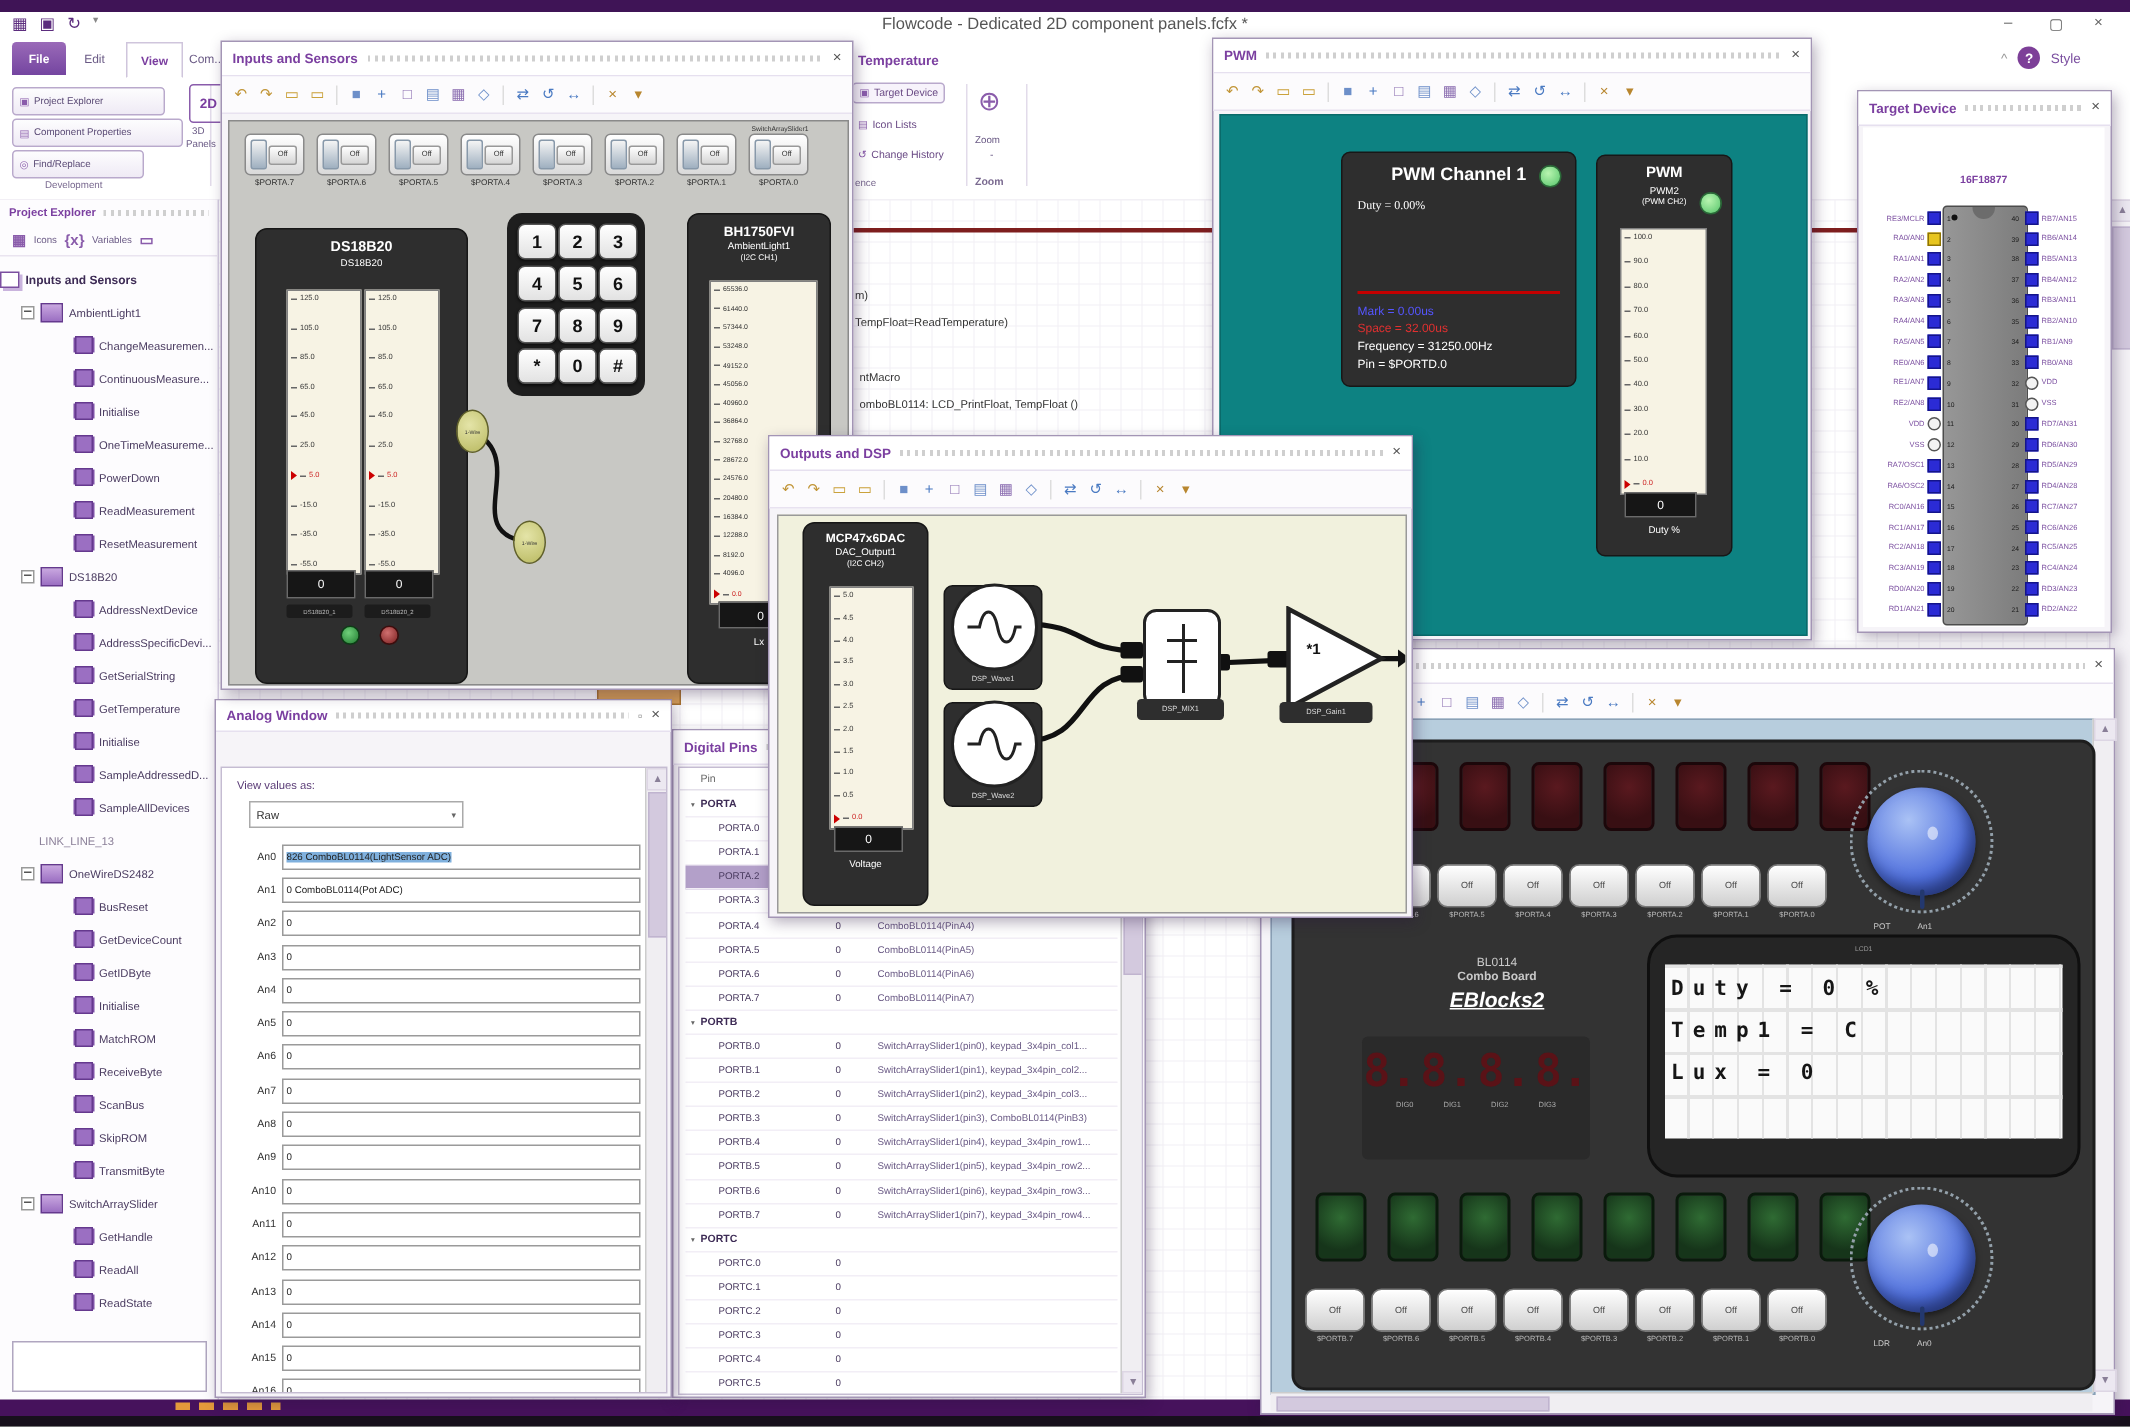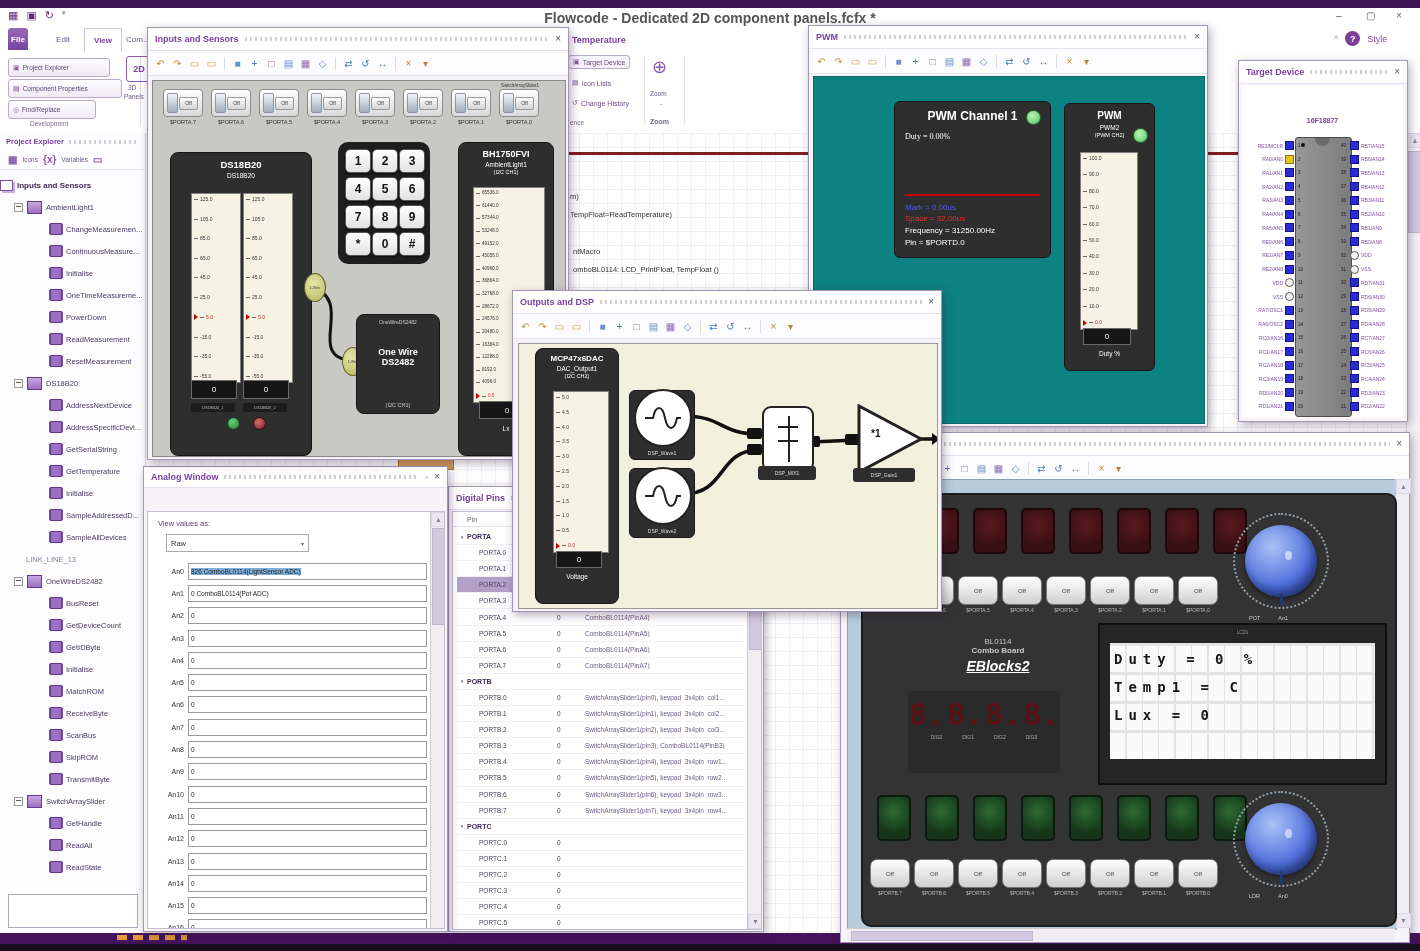--- a/index.html
+++ b/index.html
@@ -1,20 +1,20 @@
 <!DOCTYPE html>
 <html><head>
 <meta charset="utf-8">
 <style>
 html,body{margin:0;padding:0;background:#222;font-family:"Liberation Sans",sans-serif;}
 #screen{position:relative;width:1420px;height:951px;background:#fff;overflow:hidden;}
 .abs{position:absolute;}
 
 .topstrip{left:0;top:0;width:1420px;height:8px;background:#3f1456;}
-.apptitle{left:0;top:10px;width:1420px;text-align:center;font-size:14px;color:#555;font-weight:bold;}
+.apptitle{left:0;top:10px;width:1420px;text-align:center;font-size:11px;color:#555;}
 .qicon{font-size:11px;color:#5c2d7e;}
 .winctl{font-size:10px;color:#666;}
 .ribbon{left:0;top:26px;width:1420px;height:107px;background:#fff;border-bottom:1px solid #cfc5dc;}
 .tab{position:absolute;top:2px;height:22px;display:flex;align-items:center;justify-content:center;font-size:8px;color:#6a5a85;}
 .tab[data-state="file"]{background:linear-gradient(#9a6ab8,#7445a0);color:#fff;font-weight:bold;border-radius:3px 3px 0 0;}
 .tab[data-state="active"]{background:#fff;border:1px solid #cfc5dc;border-bottom:1px solid #fff;color:#7b3fa0;font-weight:bold;}
 .rbtn{position:absolute;height:17px;border:1px solid #b9a9cc;border-radius:3px;background:linear-gradient(#fdfdfe,#efeaf5);display:flex;align-items:center;gap:3px;padding:0 4px;font-size:6.5px;color:#5a4a75;}
 .rbtn .ric{color:#8a5cab;font-size:7px;}
 .rgrouplab{position:absolute;font-size:6.5px;color:#7a6a90;}
 .rsep{position:absolute;width:1px;background:#e2dbea;}
@@ -132,21 +132,21 @@
     <span class="qicon">▦</span>
     <span class="qicon">▣</span>
     <span class="qicon">↻</span>
     <span class="qicon" style="font-size:7px;color:#888;">▾</span>
   </div>
   <span class="abs winctl" style="left:1336px;top:10px;">–</span>
   <span class="abs winctl" style="left:1366px;top:10px;">▢</span>
   <span class="abs winctl" style="left:1396px;top:10px;">×</span>
 
   <div class="abs ribbon">
-    <div class="tab" style="left:8px;width:20px;" data-state="file">File</div>
+    <div class="tab" style="left:8px;width:36px;" data-state="file">File</div>
     <div class="tab" style="left:48px;width:30px;">Edit</div>
     <div class="tab" style="left:84px;width:36px;" data-state="active">View</div>
     <div class="tab" style="left:126px;width:24px;overflow:hidden;justify-content:flex-start;">Com...</div>
 
     <div class="rbtn" style="left:8px;top:32px;width:92px;">
       <span class="ric">▣</span>
       <span>Project Explorer</span>
     </div>
     <div class="rbtn" style="left:8px;top:53px;width:104px;">
       <span class="ric">▤</span>
@@ -897,21 +897,21 @@
             <span class="seg7">8.</span>
         </div>
         <div style="display:flex;gap:20px;margin-top:2px;">
           <span class="seglab">DIG0</span>
             <span class="seglab">DIG1</span>
             <span class="seglab">DIG2</span>
             <span class="seglab">DIG3</span>
         </div>
       </div>
 
-      <div class="abs" style="left:235px;top:128px;width:285px;height:158px;background:#252525;border:2px solid #0f0f0f;border-radius:0;">
+      <div class="abs" style="left:235px;top:128px;width:285px;height:158px;background:#252525;border:2px solid #0f0f0f;border-radius:20px;">
         <div style="text-align:center;font-size:4.5px;color:#999;margin-top:5px;">LCD1</div>
         <div class="abs" style="left:10px;top:18px;width:265px;height:116px;background:#fafafa;background-image:repeating-linear-gradient(90deg,transparent 0 15px,#e3e3e3 15px 16.5px),repeating-linear-gradient(0deg,transparent 0 26.5px,#e3e3e3 26.5px 29px);padding:2px 4px;box-sizing:border-box;">
           <div class="lcdline">Duty = 0 %</div>
             <div class="lcdline">Temp1 = C</div>
             <div class="lcdline">Lux = 0</div>
         </div>
       </div>
 
       <div class="abs" style="left:14px;top:300px;display:flex;gap:14px;">
         <div class="led green" style="width:30px;height:42px;"></div>
@@ -1550,26 +1550,20 @@
           <div class="key">#</div>
       </div>
 
       <div class="onewireplug" style="left:151px;top:192px;">
           <span>1-Wire</span>
         </div>
       <div class="onewireplug" style="left:189px;top:266px;">
           <span>1-Wire</span>
         </div>
 
-      <div class="pdark" style="left:203px;top:233px;width:82px;height:98px;border-radius:8px;">
-        <div class="ptitle" style="font-size:5px;font-weight:normal;color:#ccc;margin-top:4px;">OneWireDS2482</div>
-        <div class="ptitle" style="font-size:9px;margin-top:22px;">One Wire</div>
-        <div class="ptitle" style="font-size:9px;">DS2482</div>
-        <div class="ptitle" style="position:absolute;left:0;right:0;bottom:5px;font-size:5.5px;font-weight:normal;color:#ccc;">(I2C CH1)</div>
-      </div>
 
       <div class="pdark" style="left:305px;top:61px;width:94px;height:312px;border-radius:8px;">
         <div class="ptitle" style="font-size:9px;margin-top:6px;">BH1750FVI</div>
         <div class="ptitle" style="font-size:6.5px;font-weight:normal;margin-top:2px;">AmbientLight1</div>
         <div class="ptitle" style="font-size:5.5px;font-weight:normal;margin-top:1px;">(I2C CH1)</div>
         <div class="scale" style="left:14px;top:44px;width:66px;height:208px;">
 
             <div class="tick" data-red="">
               <span class="dash"></span>
               <span class="tt" style="font-size:4.6px;">65536.0</span>

